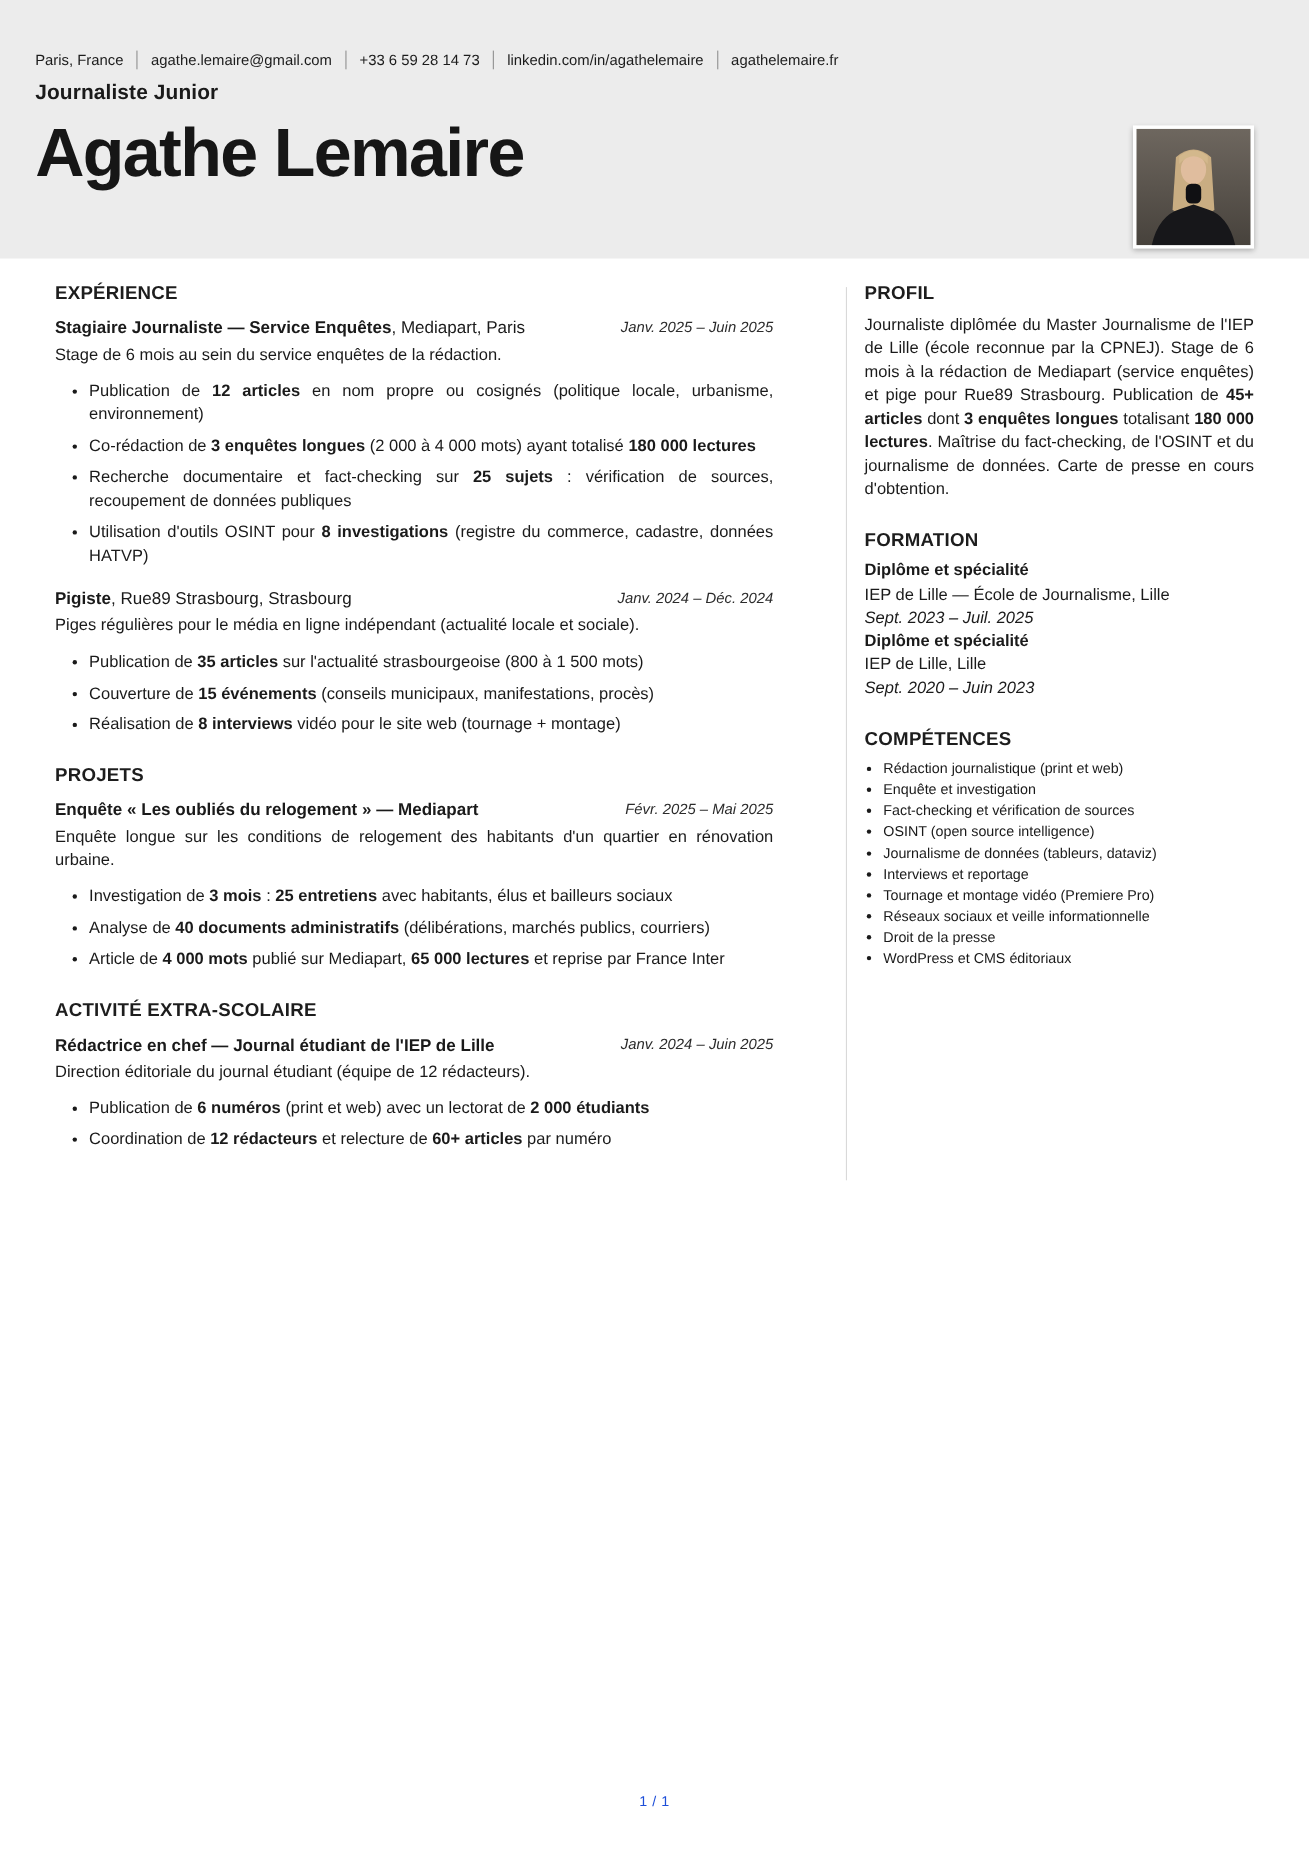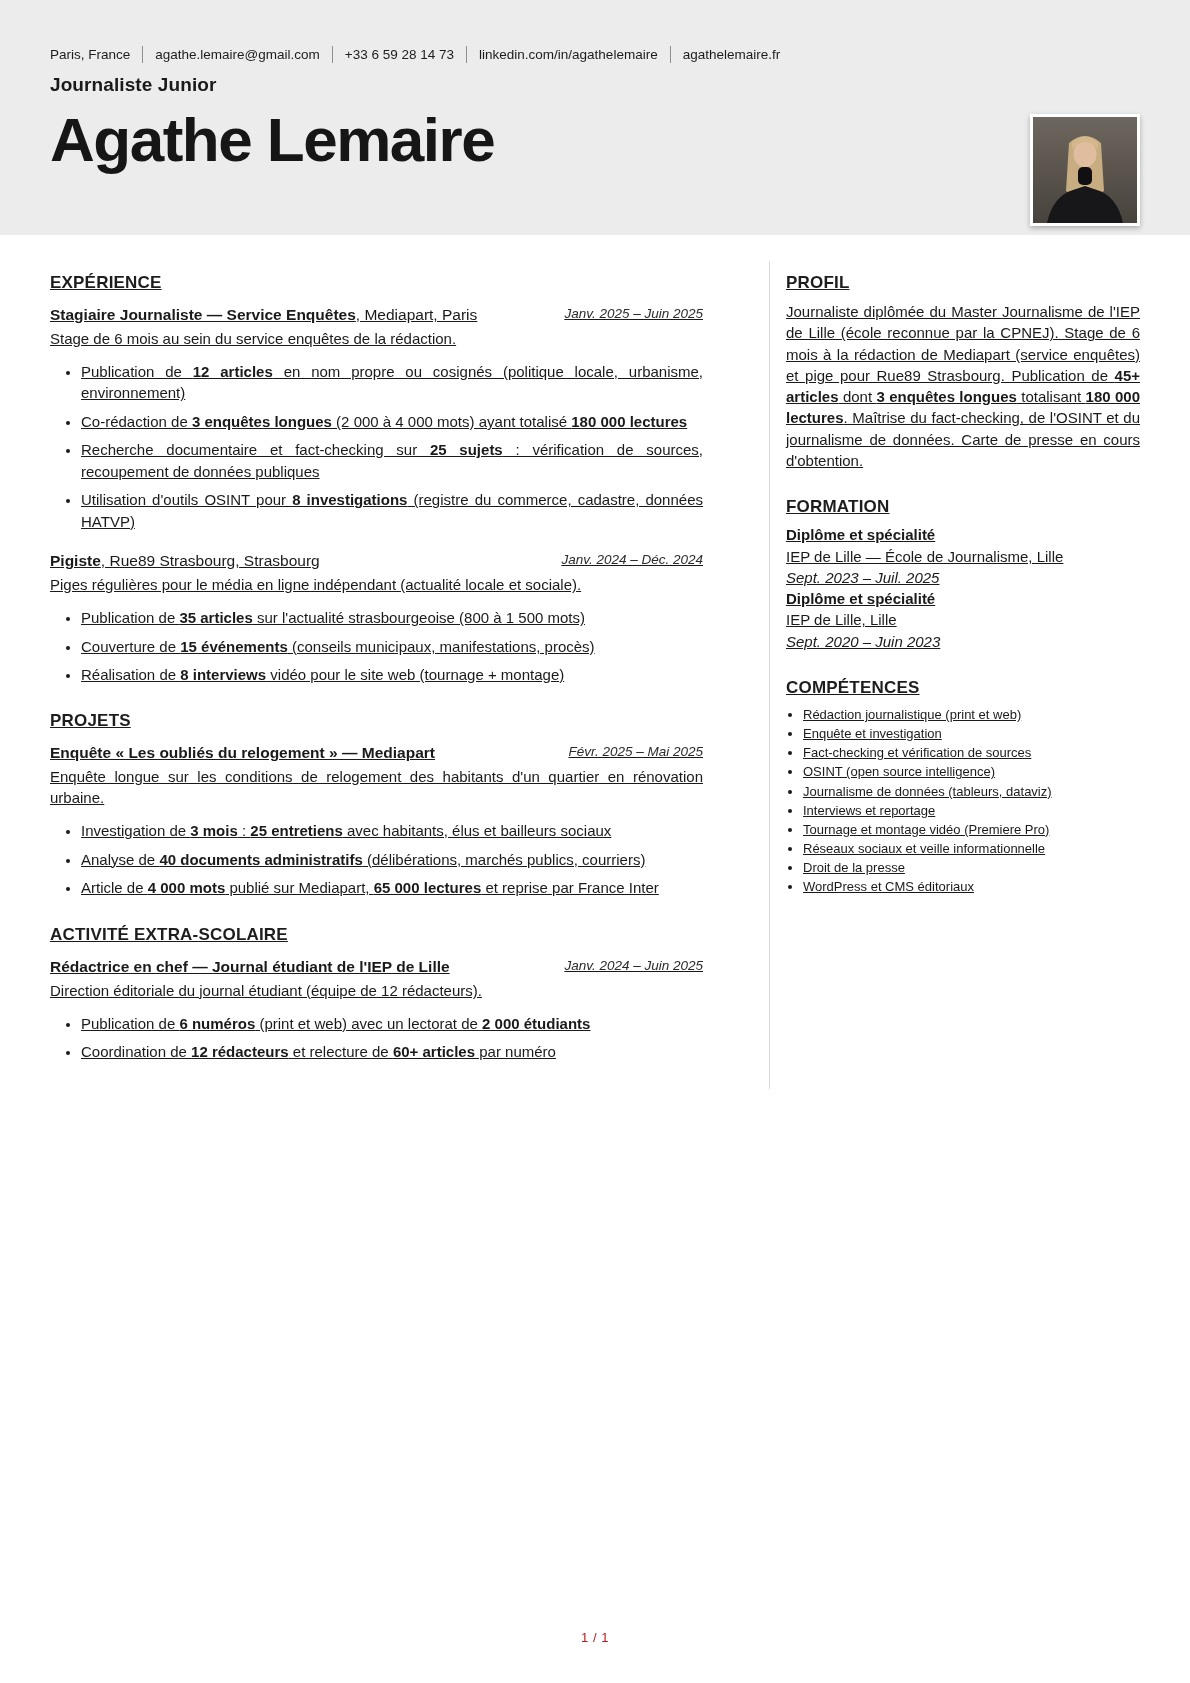--- a/index.html
+++ b/index.html
@@ -12,41 +12,41 @@
   html,body{margin:0;padding:0;}
   body{
     width:1190px;height:1683px;position:relative;overflow:hidden;
     background:#ffffff;color:var(--text);
     font-family:"Liberation Sans","DejaVu Sans",sans-serif;
     -webkit-font-smoothing:antialiased;
   }
   
   .hdr{
     position:relative;background:var(--header-bg);
-    height:235px;padding:46px 50px 0 50px;
+    height:235px;padding:46px 50px 0 32px;
   }
   .contact{display:flex;align-items:center;font-size:13.5px;color:#1c1c1c;}
   .c-item{white-space:nowrap;}
   .c-sep{width:1px;height:17px;background:#8f8f8f;margin:0 12px;flex:0 0 auto;}
   .role{font-size:19px;font-weight:700;margin-top:11px;letter-spacing:.1px;}
   .name{
     margin:13px 0 0 0;font-size:62px;line-height:1;font-weight:700;
     letter-spacing:-1.5px;color:#161616;
   }
   .photo{
     position:absolute;top:114px;right:50px;width:110px;height:112px;
     background:#ffffff;padding:3px;box-shadow:0 2px 5px rgba(0,0,0,.28);
   }
   .photo svg{display:block;width:104px;height:106px;}
   
   .main{display:flex;align-items:stretch;padding:22px 50px 0 50px;}
   .col-left{width:653px;flex:0 0 aupx;}
   .vdiv{width:1px;background:var(--divider);margin:4px 16px 0 66px;flex:0 0 auto;}
   .col-right{flex:1;min-width:0;}
-  .sec{margin:16px 0 26px 0;text-decoration:underline;}
+  .sec{margin:0 0 26px 0;}
   .sec-title{
     font-size:17px;font-weight:700;letter-spacing:.2px;margin:0 0 13px 0;color:#1d1d1d;
   }
   .col-right .sec-title{margin-bottom:8px;}
   
   .entry{margin:0 0 20px 0;}
   .entry:last-child{margin-bottom:0;}
   .etr{display:flex;justify-content:space-between;align-items:flex-start;}
   .etitle{font-size:15.5px;}
   .etitle b{font-weight:700;}
@@ -62,21 +62,21 @@
   .rlines{font-size:15px;line-height:1.35;}
   .rline{margin:0 0 1px 0;}
   .rline.bold{font-weight:700;}
   .rline.italic{font-style:italic;}
   ul.rlist{margin:4px 0 0 0;padding:0 0 0 17px;}
   ul.rlist li{font-size:13px;line-height:1.32;margin:0 0 2px 0;}
   ul.rlist li::marker{font-size:13px;}
   
   .footer{
     position:absolute;left:0;right:0;bottom:38px;text-align:center;
-    font-size:13px;color:#b91c1c;letter-spacing:.5px;
+    font-size:13px;color:#1d4ed8;letter-spacing:.5px;
   }
 </style>
 </head>
 <body>
 
 <div class="page">
 
   <header class="hdr">
     <div class="contact" id="contact-row">
         <span class="c-item">Paris, France</span>

